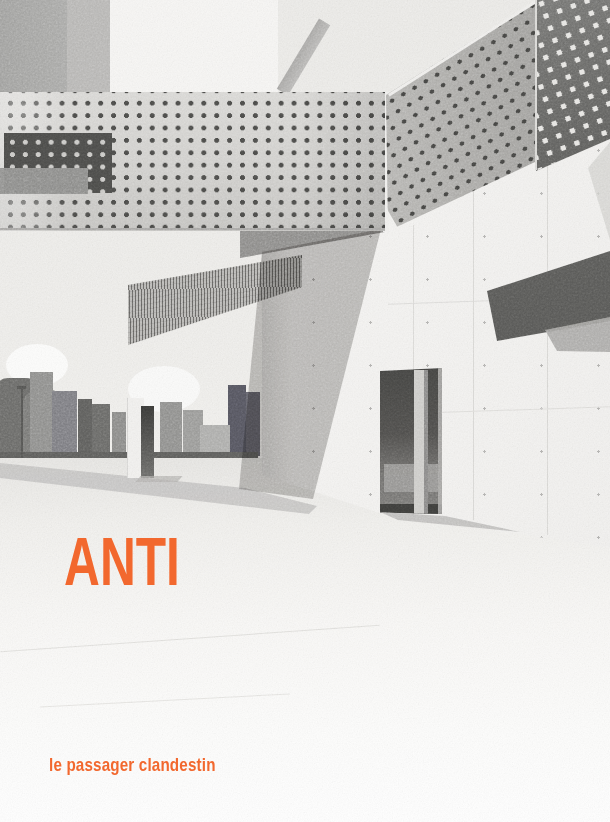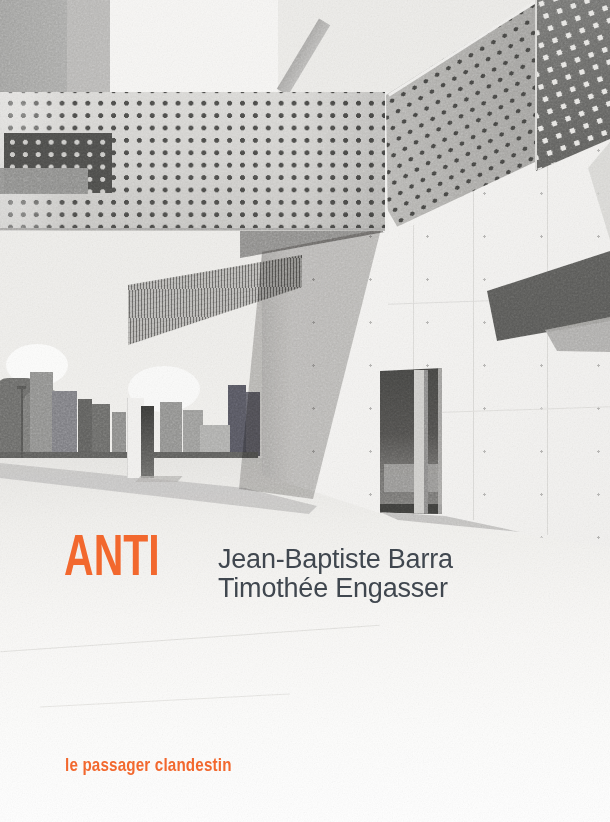--- a/index.html
+++ b/index.html
@@ -102,28 +102,28 @@
     background:radial-gradient(circle 3px at center,#e9e8e5 95%,transparent),linear-gradient(180deg,#7b7b79,#525250);
     background-size:14.5px 13px,100% 100%;}
   .darkpanel-edge{left:535px;top:0;width:2px;height:170px;background:#dcdbd8;}
   
   .grain{position:absolute;inset:0;pointer-events:none;}
   .grain.overlay{opacity:.45;mix-blend-mode:overlay;}
   .grain.mult{opacity:.12;mix-blend-mode:multiply;}
   
   .txt{position:absolute;white-space:nowrap;}
   .title-line{font-weight:700;color:var(--accent,#f2682e);line-height:1;transform-origin:left top;}
-  .title1{left:64px;top:527px;font-size:57px;}
+  .title1{left:64px;top:527px;font-size:69px;}
   .title1 .sq{display:inline-block;transform:scaleX(.72);transform-origin:left top;}
   .title2{left:64px;top:599px;font-size:78px;}
   .title2 .sq{display:inline-block;transform:scaleX(.73);transform-origin:left top;}
   .authors{left:218px;top:545px;font-size:27px;line-height:28.5px;color:var(--textdark,#414851);font-weight:400;letter-spacing:-.2px;}
   .subtitle{left:65px;top:680px;font-size:26px;font-weight:700;color:var(--textdark,#3d444c);transform-origin:left top;}
   .subtitle .sq{display:inline-block;transform:scaleX(.70);transform-origin:left top;letter-spacing:-.2px;}
-  .publisher{left:65px;top:754px;font-size:19px;font-weight:700;color:var(--accent,#f2682e);}
+  .publisher{left:49px;top:754px;font-size:19px;font-weight:700;color:var(--accent,#f2682e);}
   .publisher .sq{display:inline-block;transform:scaleX(.80);transform-origin:left top;letter-spacing:.2px;}
 </style>
 </head>
 <body>
 
 <div class="cover">
 
   <div>
     <div class="abs sky"></div>
     <div class="abs blockA"></div>
@@ -212,24 +212,20 @@
     </svg>
     <svg class="grain mult" width="610" height="822">
       <filter id="g2">
           <feTurbulence type="fractalNoise" baseFrequency="0.8" numOctaves="2" stitchTiles="stitch"></feTurbulence>
           <feColorMatrix type="saturate" values="0"></feColorMatrix>
         </filter>
       <rect width="610" height="822" filter="url(#g2)"></rect>
     </svg>
   </div>
 
-  <div class="txt authors">
-    <div>Jean-Baptiste Barra</div>
-    <div>Timothée Engasser</div>
-  </div>
 
   <div class="txt title-line title1">
     <span class="sq">ANTI</span>
   </div>
 
 
   <div class="txt publisher">
     <span class="sq">le passager clandestin</span>
   </div>
 

